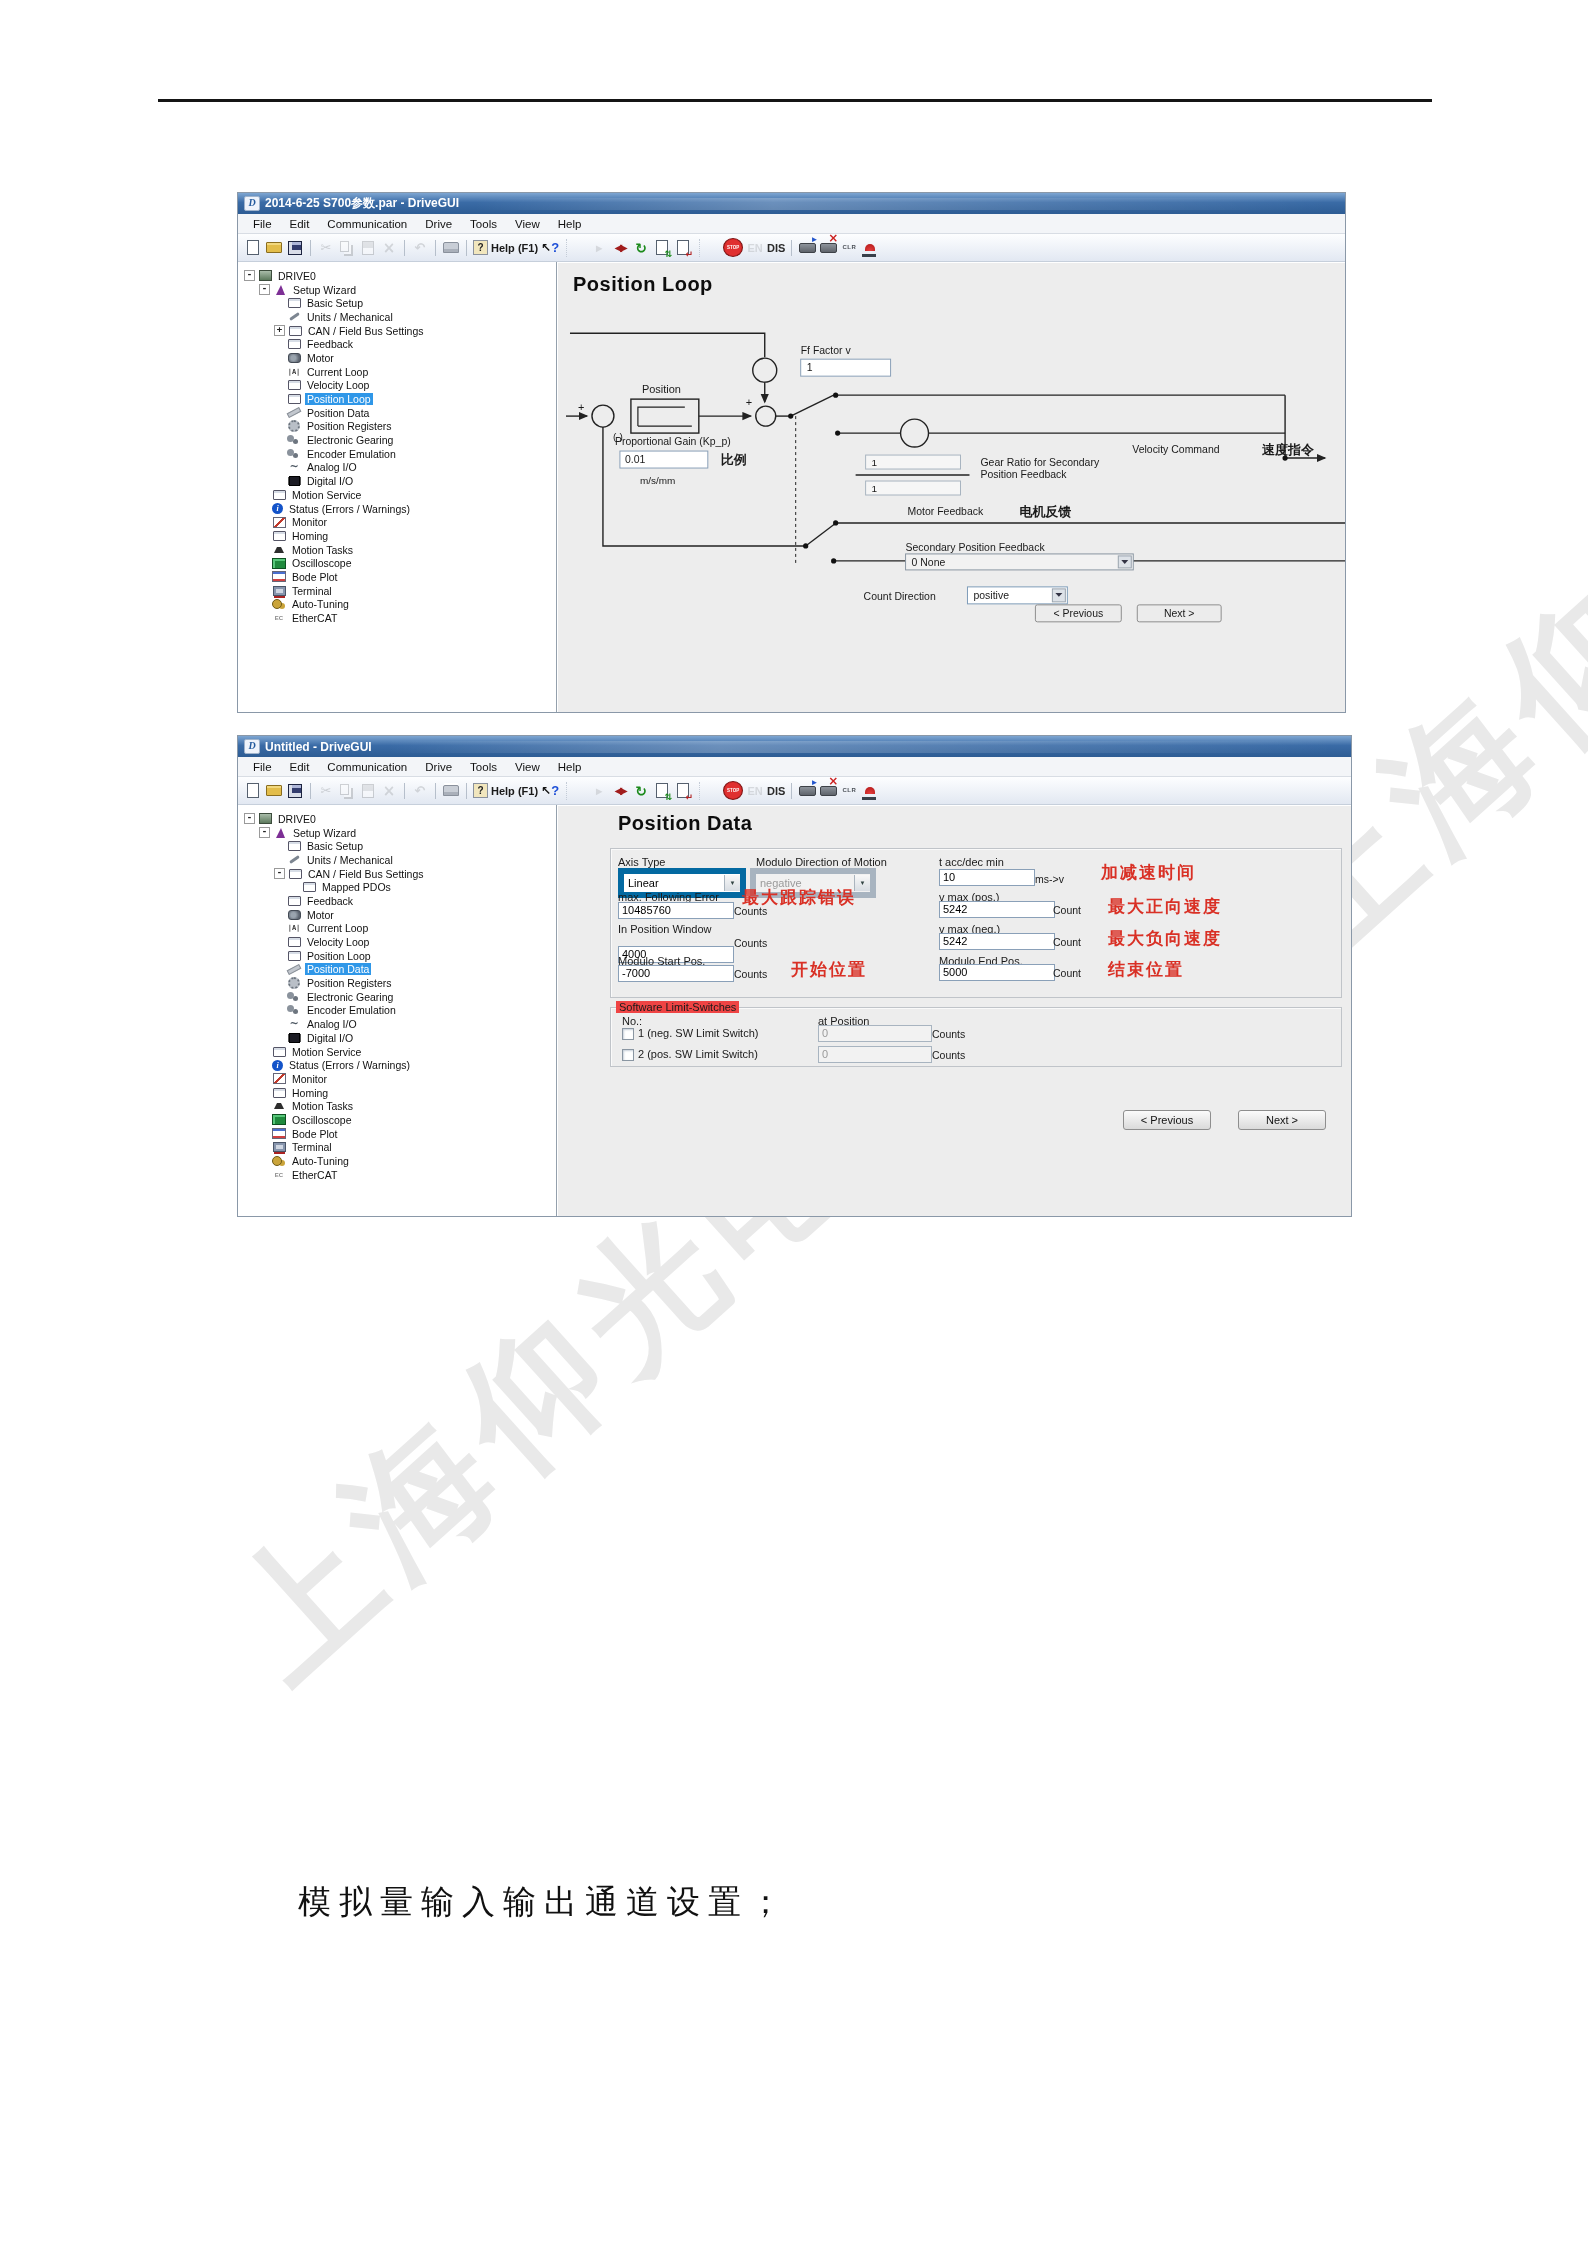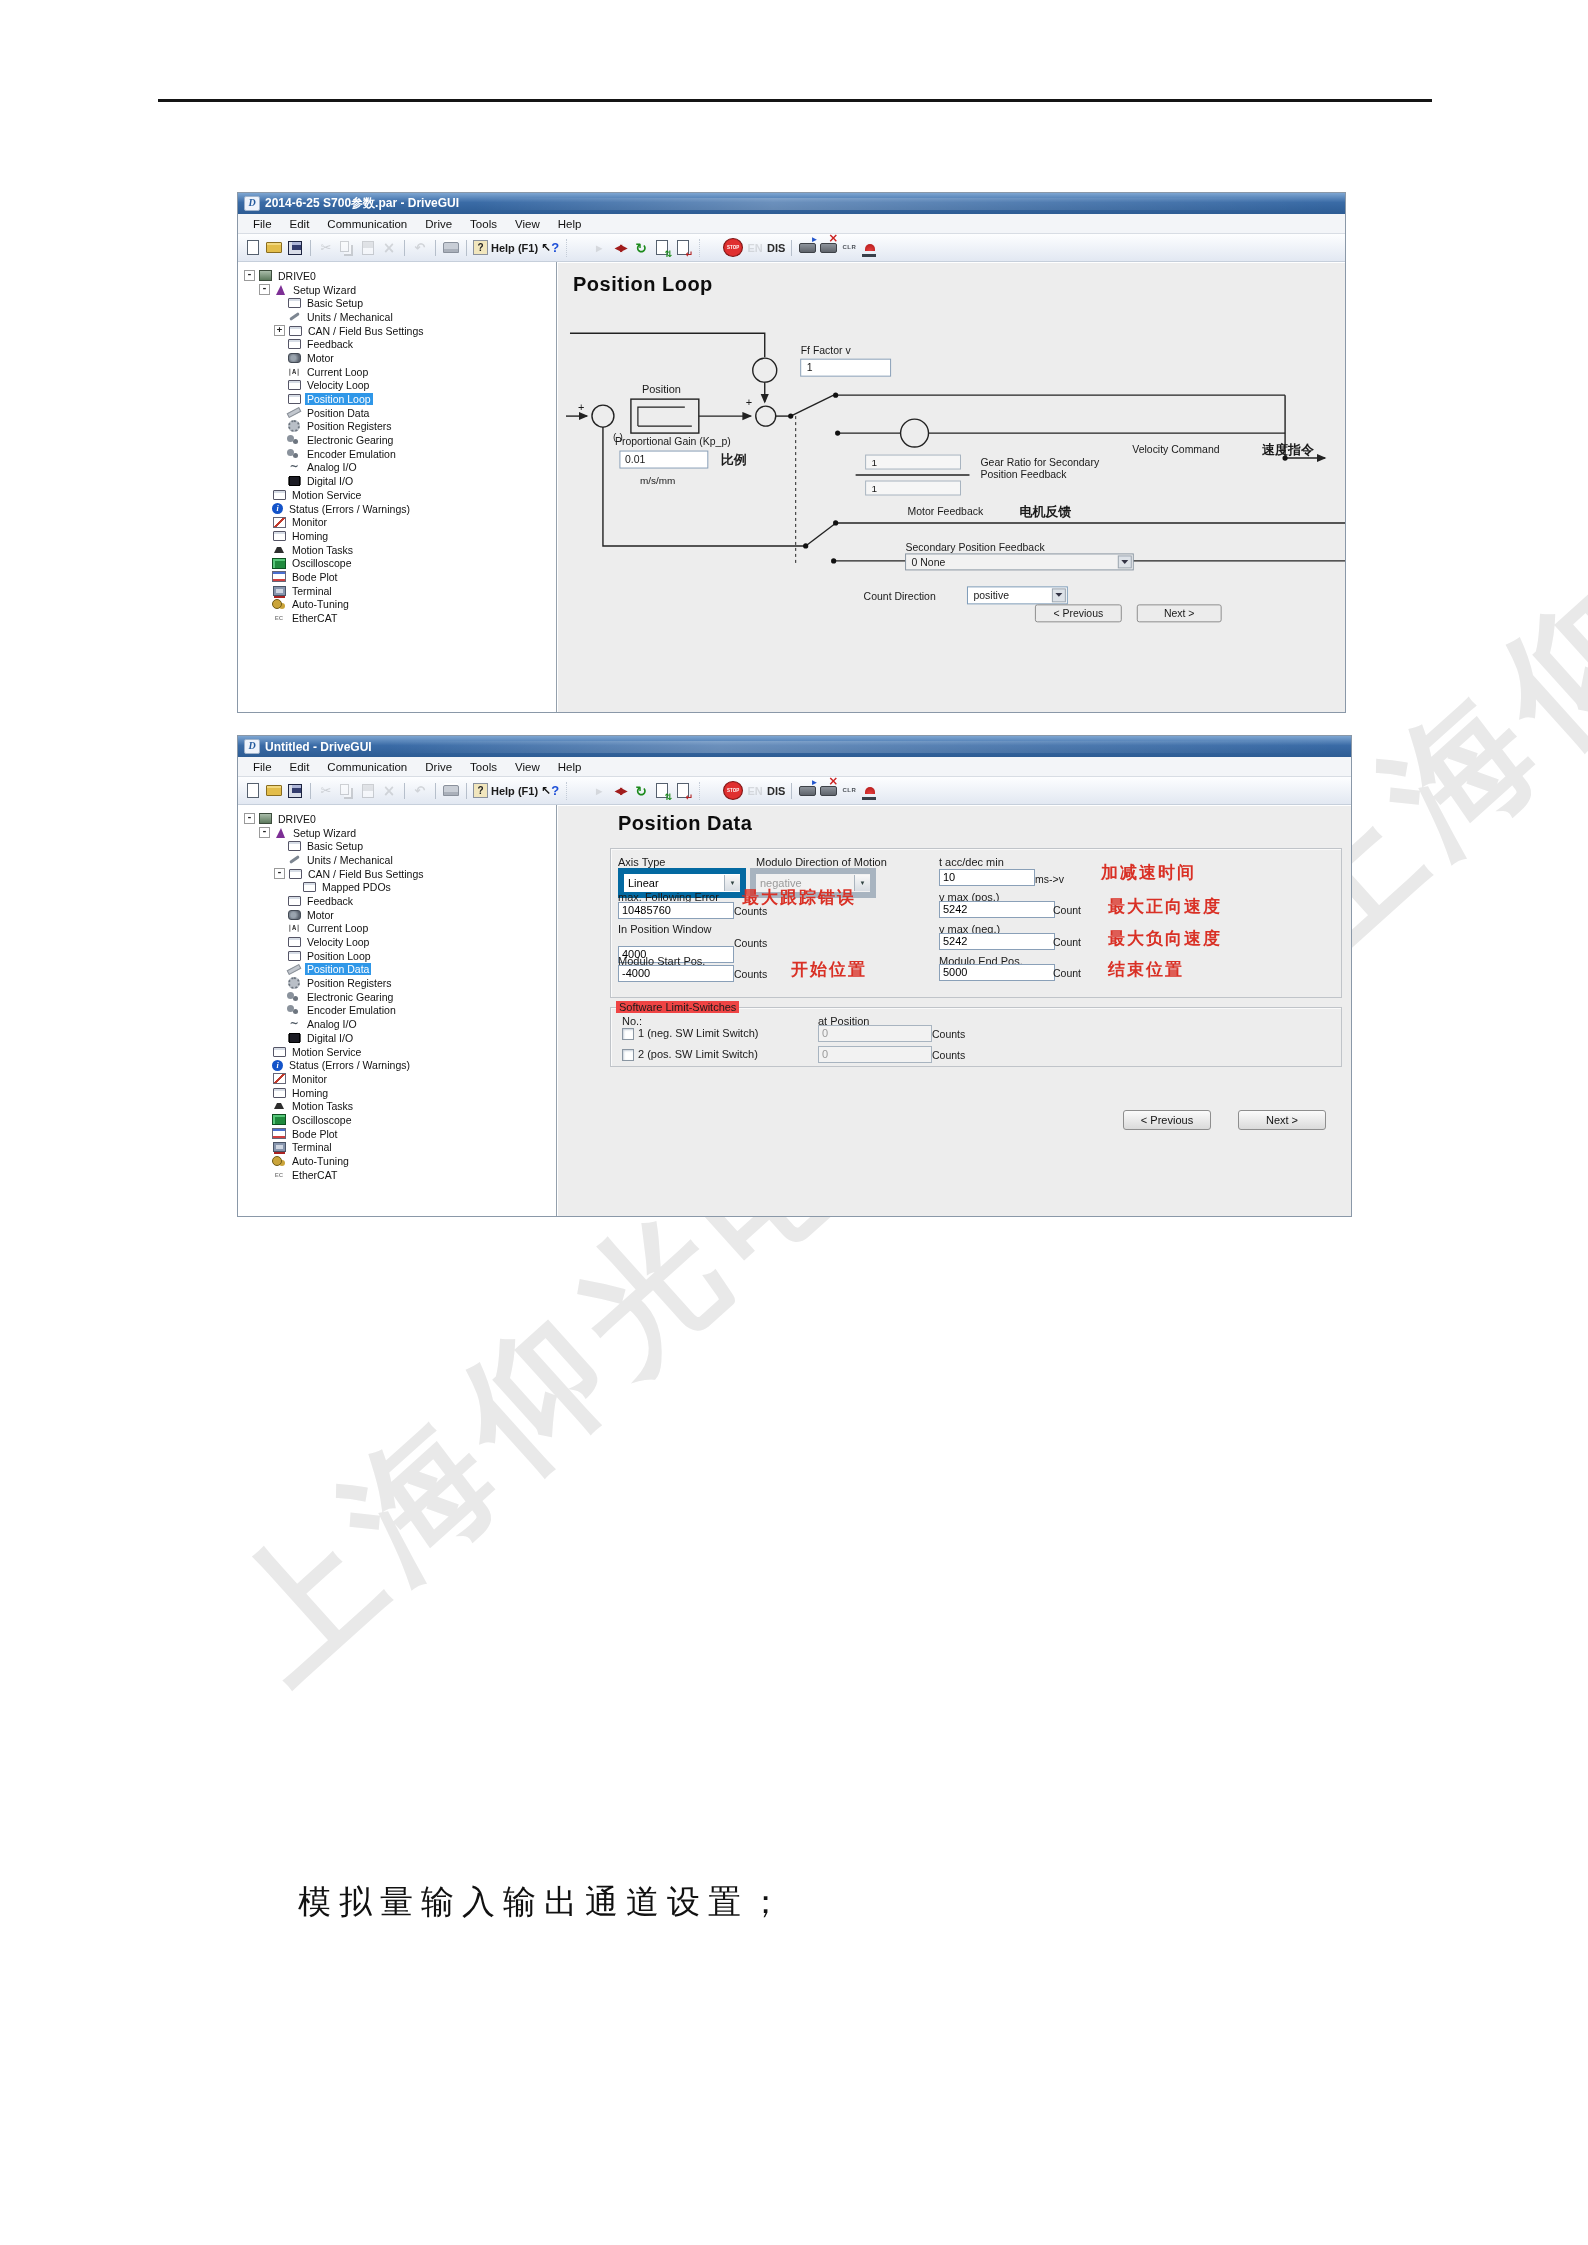--- a/index.html
+++ b/index.html
@@ -674,21 +674,21 @@
         <div class="flabel" style="left:60px;top:117px;">In Position Window</div>
         <div class="finput" style="left:60px;top:140px;width:108px;">4000</div>
         <div class="funit" style="left:176px;top:131px;">Counts</div>
 
         <div class="flabel" style="left:381px;top:117px;">v max (neg.)</div>
         <div class="finput" style="left:381px;top:127px;width:108px;">5242</div>
         <div class="funit" style="left:495px;top:130px;">Count</div>
         <div class="fred" style="left:550px;top:121px;">最大负向速度</div>
 
         <div class="flabel" style="left:60px;top:149px;">Modulo Start Pos.</div>
-        <div class="finput" style="left:60px;top:159px;width:108px;">-4000</div>
+        <div class="finput" style="left:60px;top:159px;width:108px;">-7000</div>
         <div class="funit" style="left:176px;top:162px;">Counts</div>
         <div class="fred" style="left:233px;top:152px;">开始位置</div>
 
         <div class="flabel" style="left:381px;top:149px;">Modulo End Pos.</div>
         <div class="finput" style="left:381px;top:158px;width:108px;">5000</div>
         <div class="funit" style="left:495px;top:161px;">Count</div>
         <div class="fred" style="left:550px;top:152px;">结束位置</div>
 
         <div class="groupbox" style="left:52px;top:201px;width:730px;height:58px;"></div>
         <div class="group-label" style="left:58px;top:195px;">Software Limit-Switches</div>

